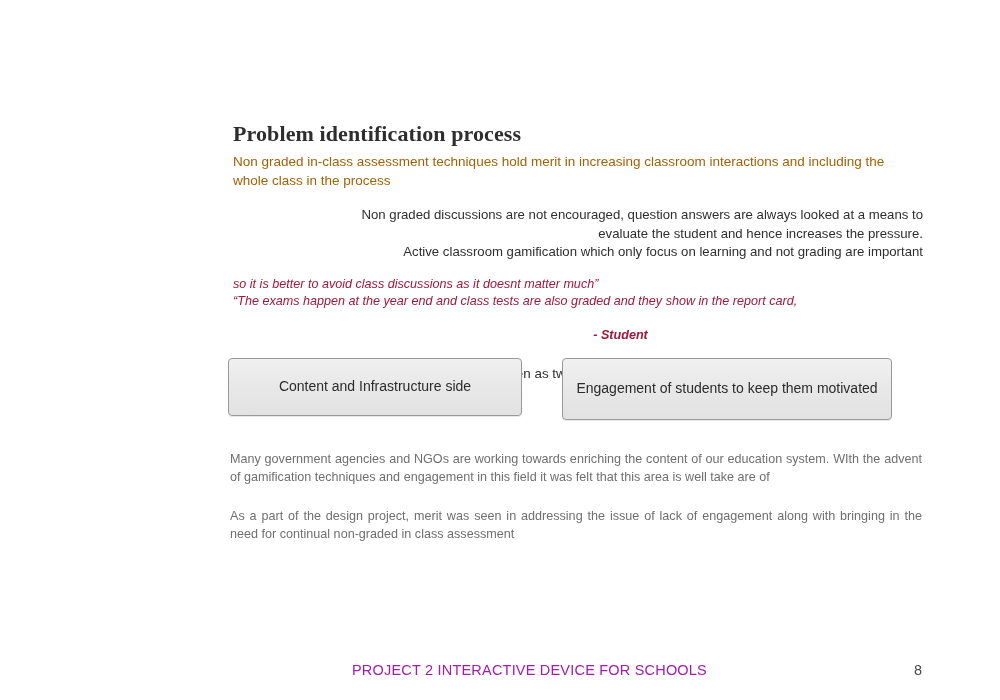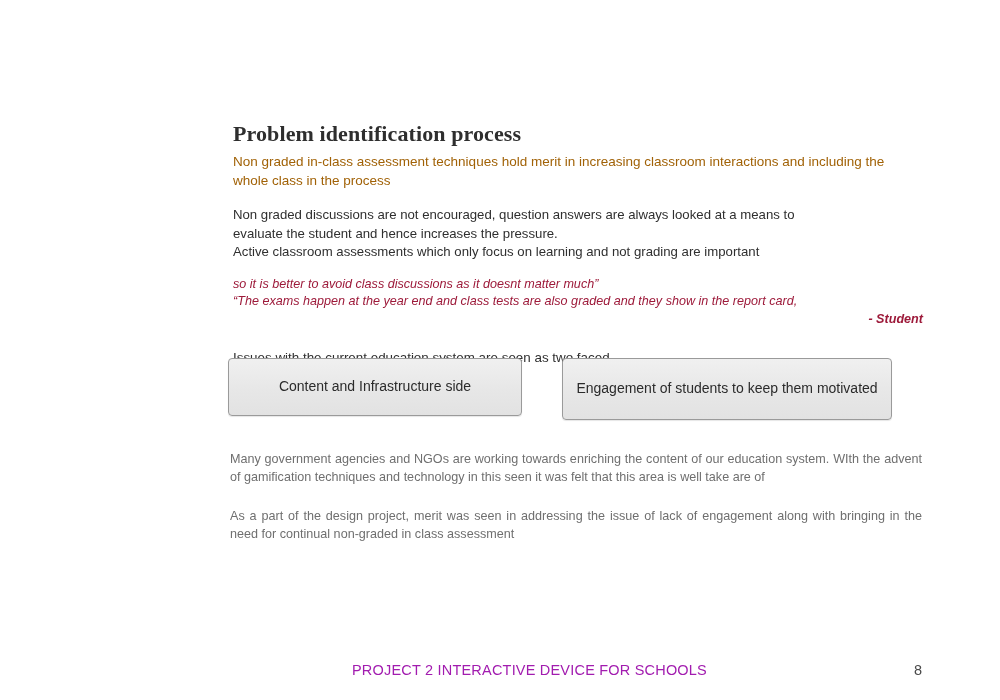--- a/index.html
+++ b/index.html
@@ -44,34 +44,35 @@
     margin: 0 0 16px 0;
   }
   .body-block {
     font-size: 13.2px;
     color: #2f2f2f;
     line-height: 1.42;
     margin: 0 0 14px 0;
   }
   .body-block div {
     white-space: nowrap;
+    text-align: right;
   }
   .quote {
     color: #9d1a3a;
     font-style: italic;
     font-size: 12.6px;
     line-height: 1.35;
     margin: 0 0 8px 0;
   }
   .quote .attrib {
     display: block;
     font-weight: bold;
-    text-align: right;
+    text-align: center;
     padding-left: 85px;
-    margin-top: 1px;
+    margin-top: 17px;
   }
   .lead-line {
     font-size: 13.4px;
     color: #2f2f2f;
     margin: 22px 0 0 0;
   }
   .boxes {
     position: absolute;
     left: 228px;
     top: 358px;
@@ -144,42 +145,42 @@
 
 <div class="page">
 
   <div class="content">
     <h1 class="slide-title">Problem identification process</h1>
     <p class="subtitle">Non graded in-class assessment techniques hold merit in increasing classroom interactions and including the whole class in the process</p>
 
     <div class="body-block">
       <div>Non graded discussions are not encouraged, question answers are always looked at a means to</div>
       <div>evaluate the student and hence increases the pressure.</div>
-      <div>Active classroom assessments which only focus on learning and not grading are important</div>
+      <div>Active classroom gamification which only focus on learning and not grading are important</div>
     </div>
 
     <div class="quote">
       <div>so it is better to avoid class discussions as it doesnt matter much”</div>
       <div>“The exams happen at the year end and class tests are also graded and they show in the report card,</div>
       <span class="attrib">- Student</span>
     </div>
 
     <p class="lead-line">Issues with the current education system are seen as two faced</p>
   </div>
 
   <div class="boxes">
     <div class="box box-left">
       <span>Content and Infrastructure side</span>
     </div>
     <div class="box box-right">
       <span>Engagement of students to keep them motivated</span>
     </div>
   </div>
 
-  <p class="para para-1">Many government agencies and NGOs are working towards enriching the content of our education system. WIth the advent of gamification techniques and technology in this seen it was felt that this area is well take are of</p>
+  <p class="para para-1">Many government agencies and NGOs are working towards enriching the content of our education system. WIth the advent of gamification techniques and engagement in this field it was felt that this area is well take are of</p>
   <p class="para para-2">As a part of the design project, merit was seen in addressing the issue of lack of engagement along with bringing in the need for continual non-graded in class assessment</p>
 
   <div class="footer">
     <div class="footer-title">PROJECT 2 INTERACTIVE DEVICE FOR SCHOOLS</div>
     <div class="footer-page">8</div>
   </div>
 
 </div>
 
 </body></html>

